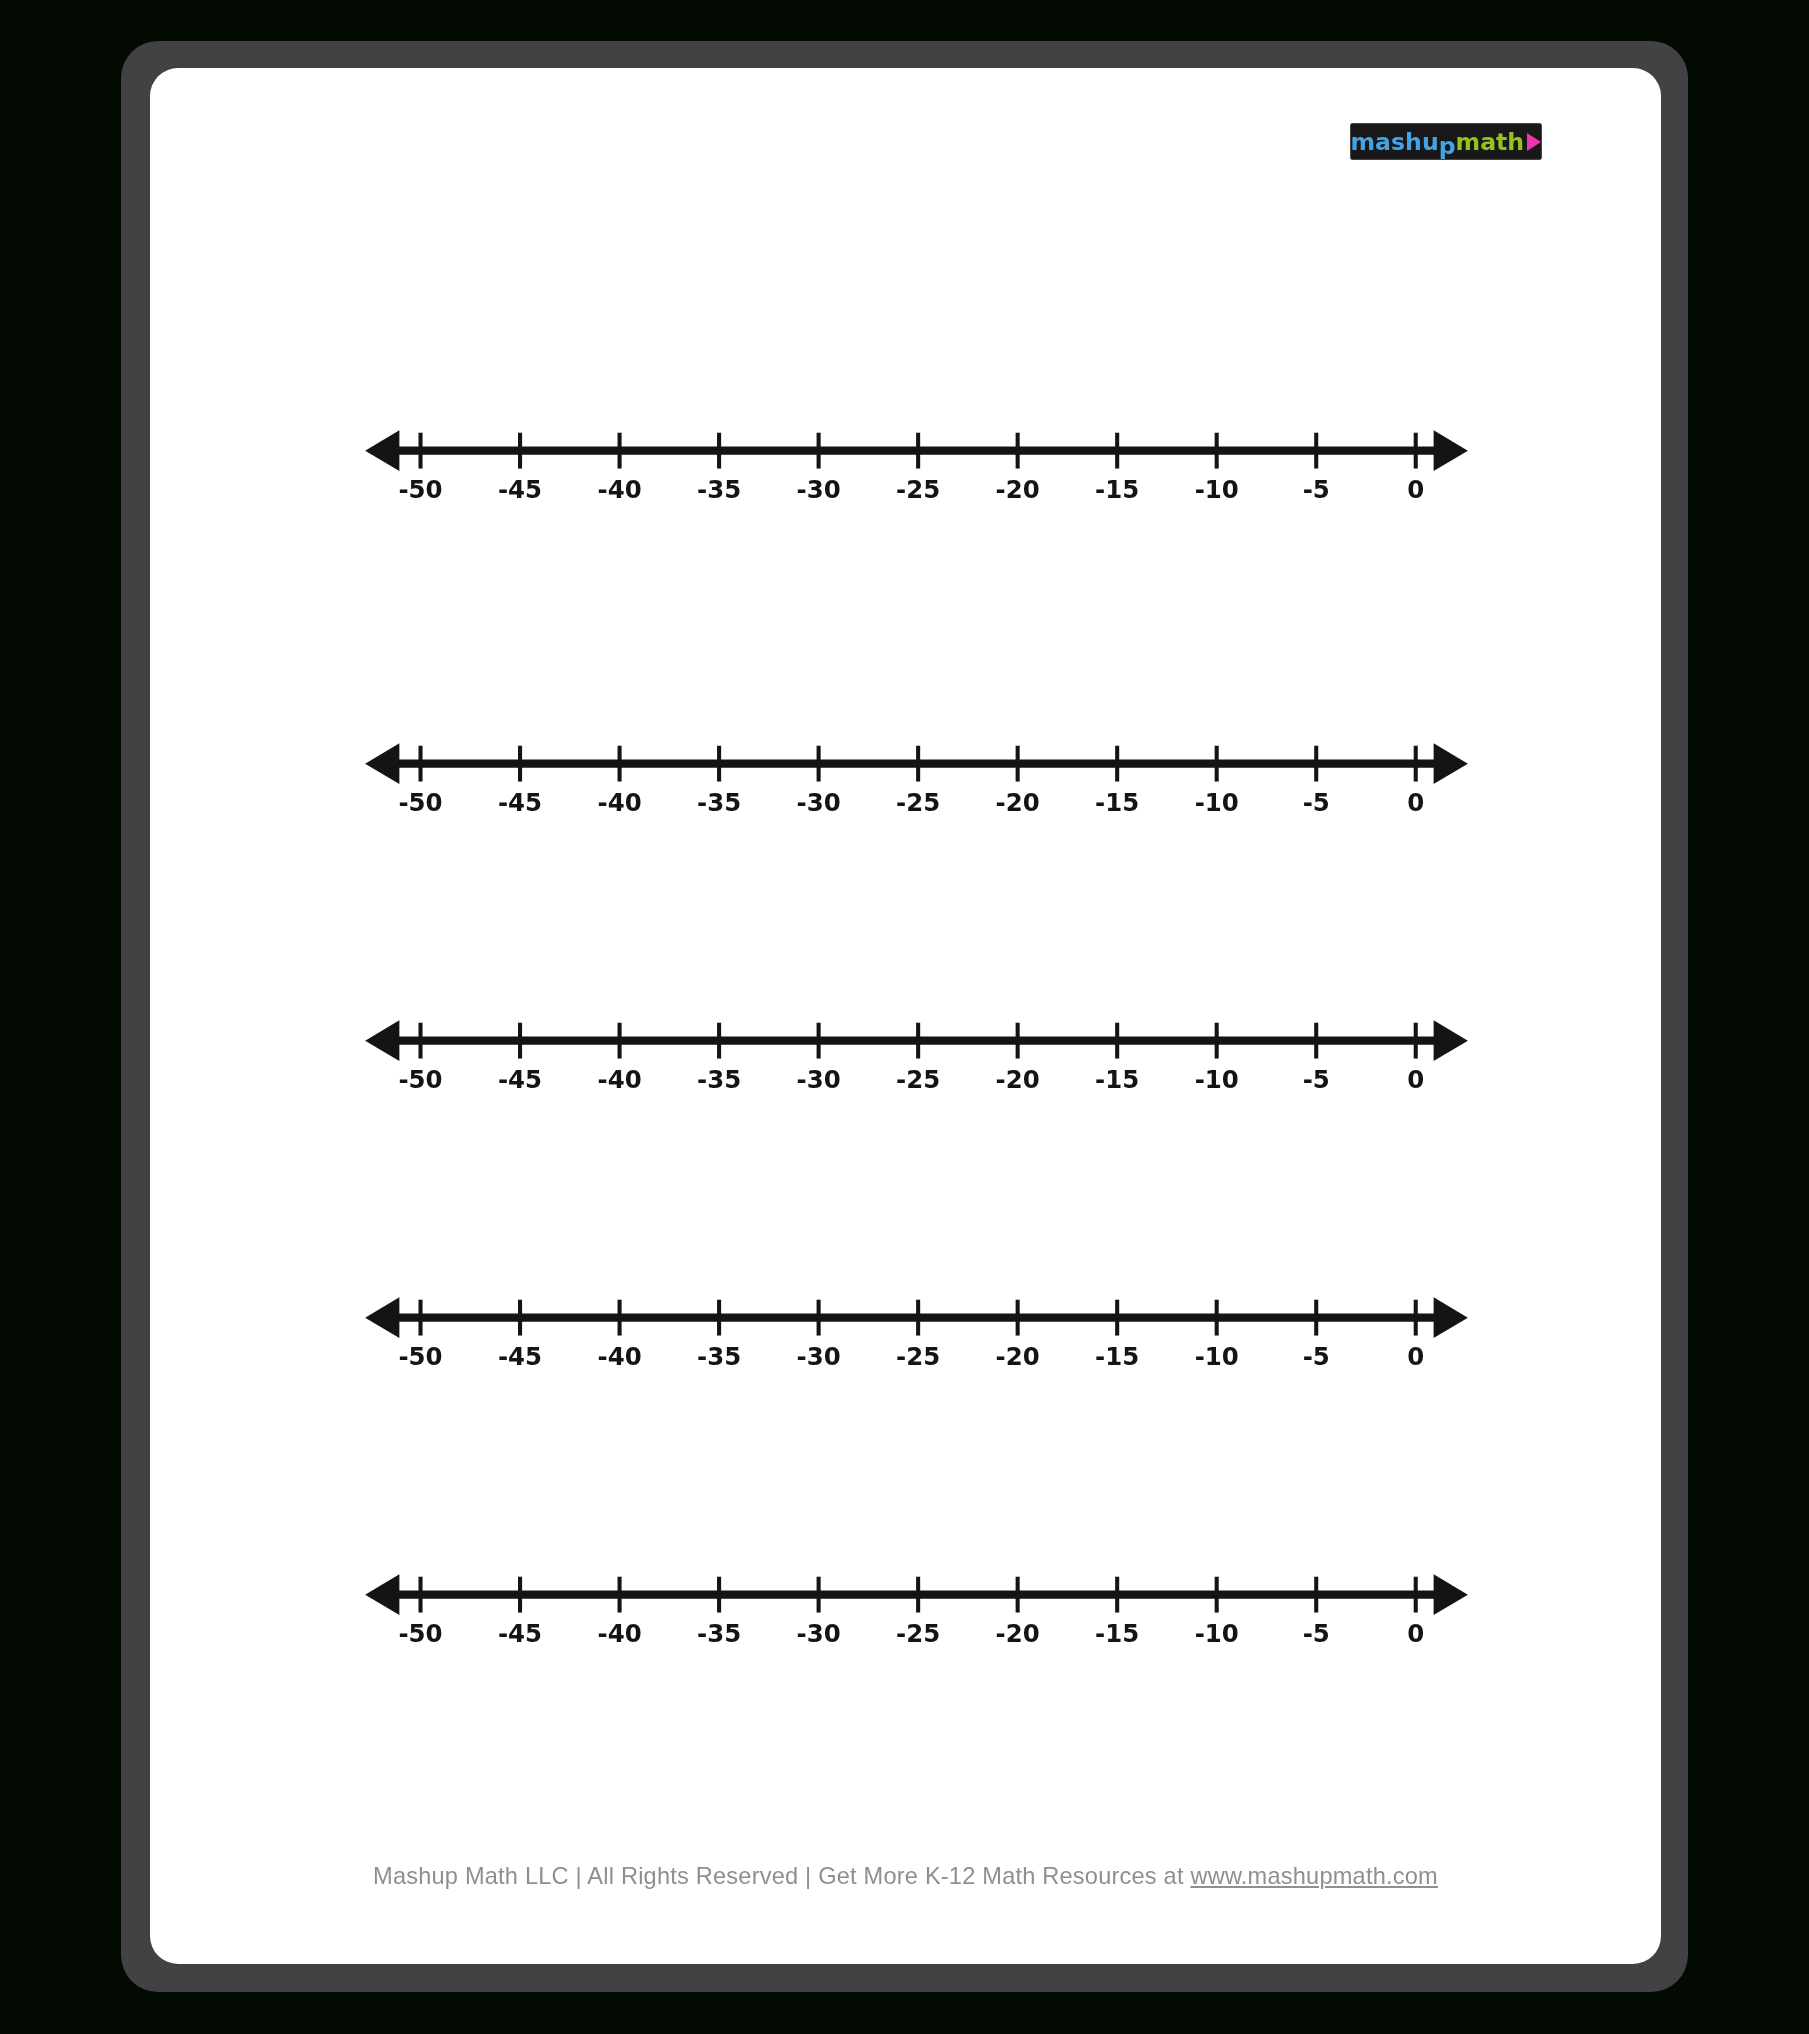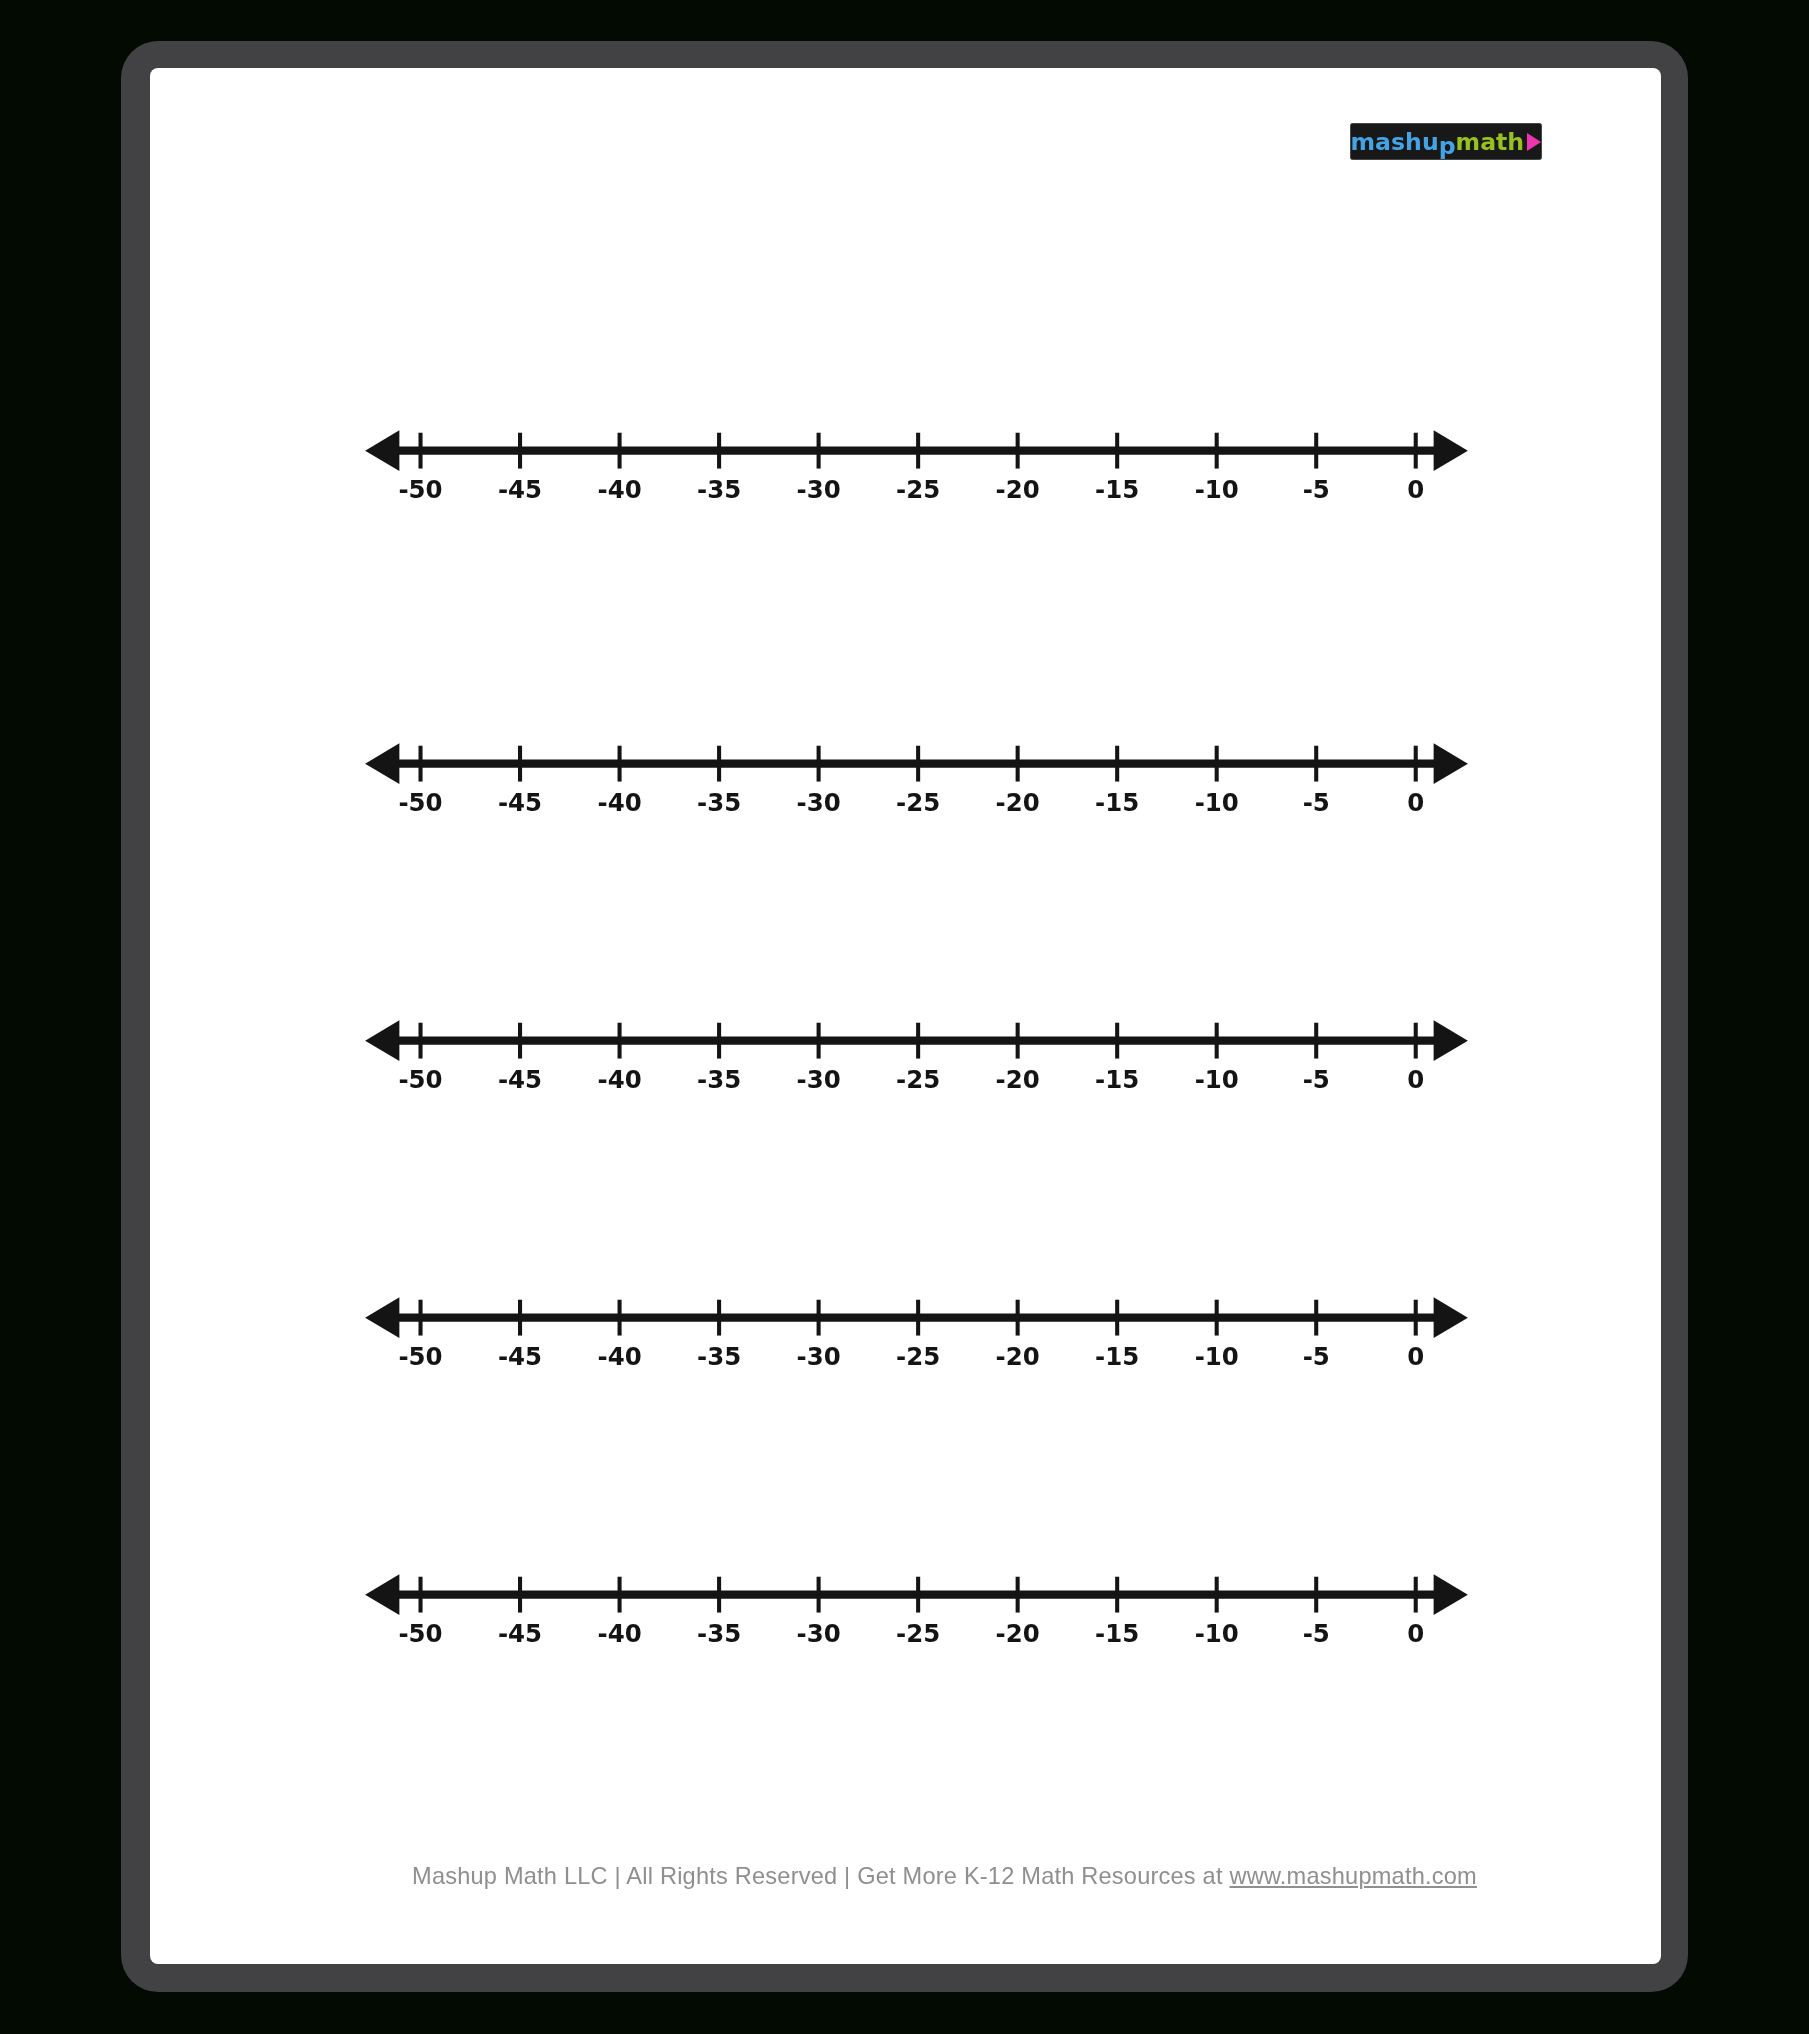--- a/index.html
+++ b/index.html
@@ -14,21 +14,21 @@
   .frame {
     position:absolute; left:121px; top:41px;
     width:1567px; height:1951px;
     background: var(--frame, #424144);
     border-radius:37px;
   }
   .page {
     position:absolute; left:150px; top:68px;
     width:1511px; height:1896px;
     background: var(--page, #ffffff);
-    border-radius:8px;
+    border-radius:28px;
   }
   .logo {
     position:absolute; left:1200px; top:55px; 
     width:192px; height:37px;
     background:#181818;
     border:1.6px solid #474747;
     border-radius:2.4px;
     display:flex; align-items:center; justify-content:center;
     font-family:"DejaVu Sans", sans-serif;
     font-weight:bold; font-size:23.6px; letter-spacing:0px;
@@ -54,21 +54,20 @@
     transform:scaleX(0.83);
     transform-origin:center center;
     letter-spacing:0.02em;
   }
   .numberline-svg { position:absolute; left:357px; } 
   .footer {
     position:absolute; left:0; top:1795px; 
     width:100%; text-align:center;
     font-size:23.6px; color: var(--footer_gray, #8f8f8f);
     letter-spacing:0.2px;
-    margin-left:39px;
   }
   .footer .flink { text-decoration:underline; color:inherit; cursor:pointer; }
   .pdf-badge {
     position:absolute; left:1516px; top:1720px;
     width:200px; height:271px; cursor:pointer;
   }
   .pdf-badge text {
     font-family:"DejaVu Sans", sans-serif;
     font-weight:bold;
   }

